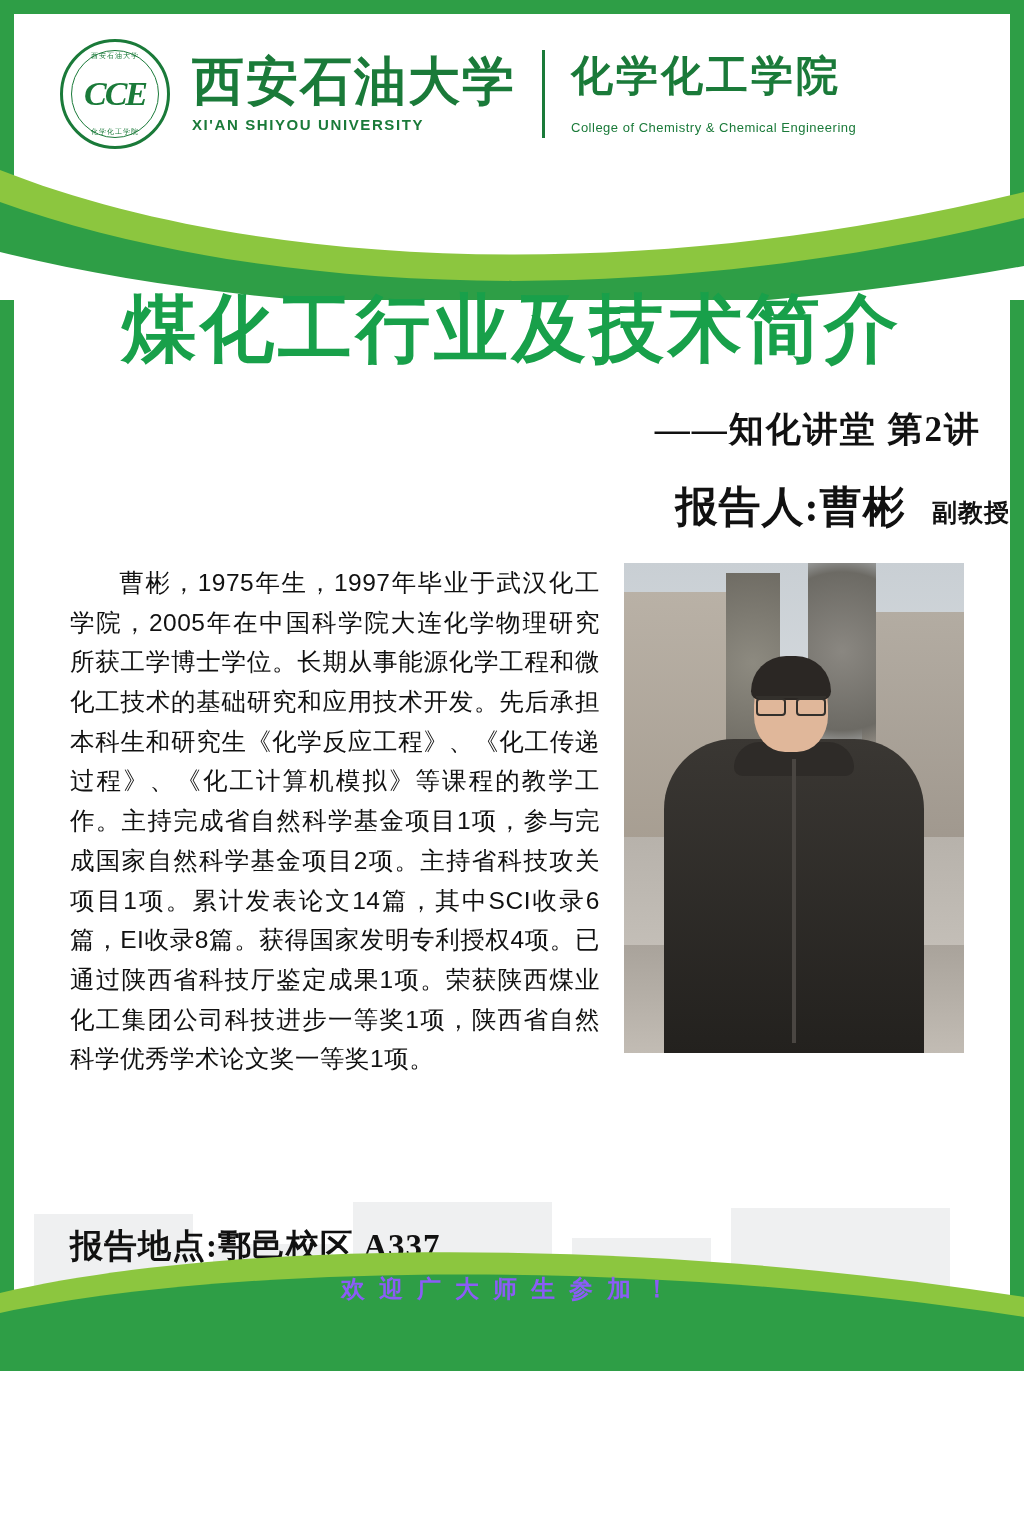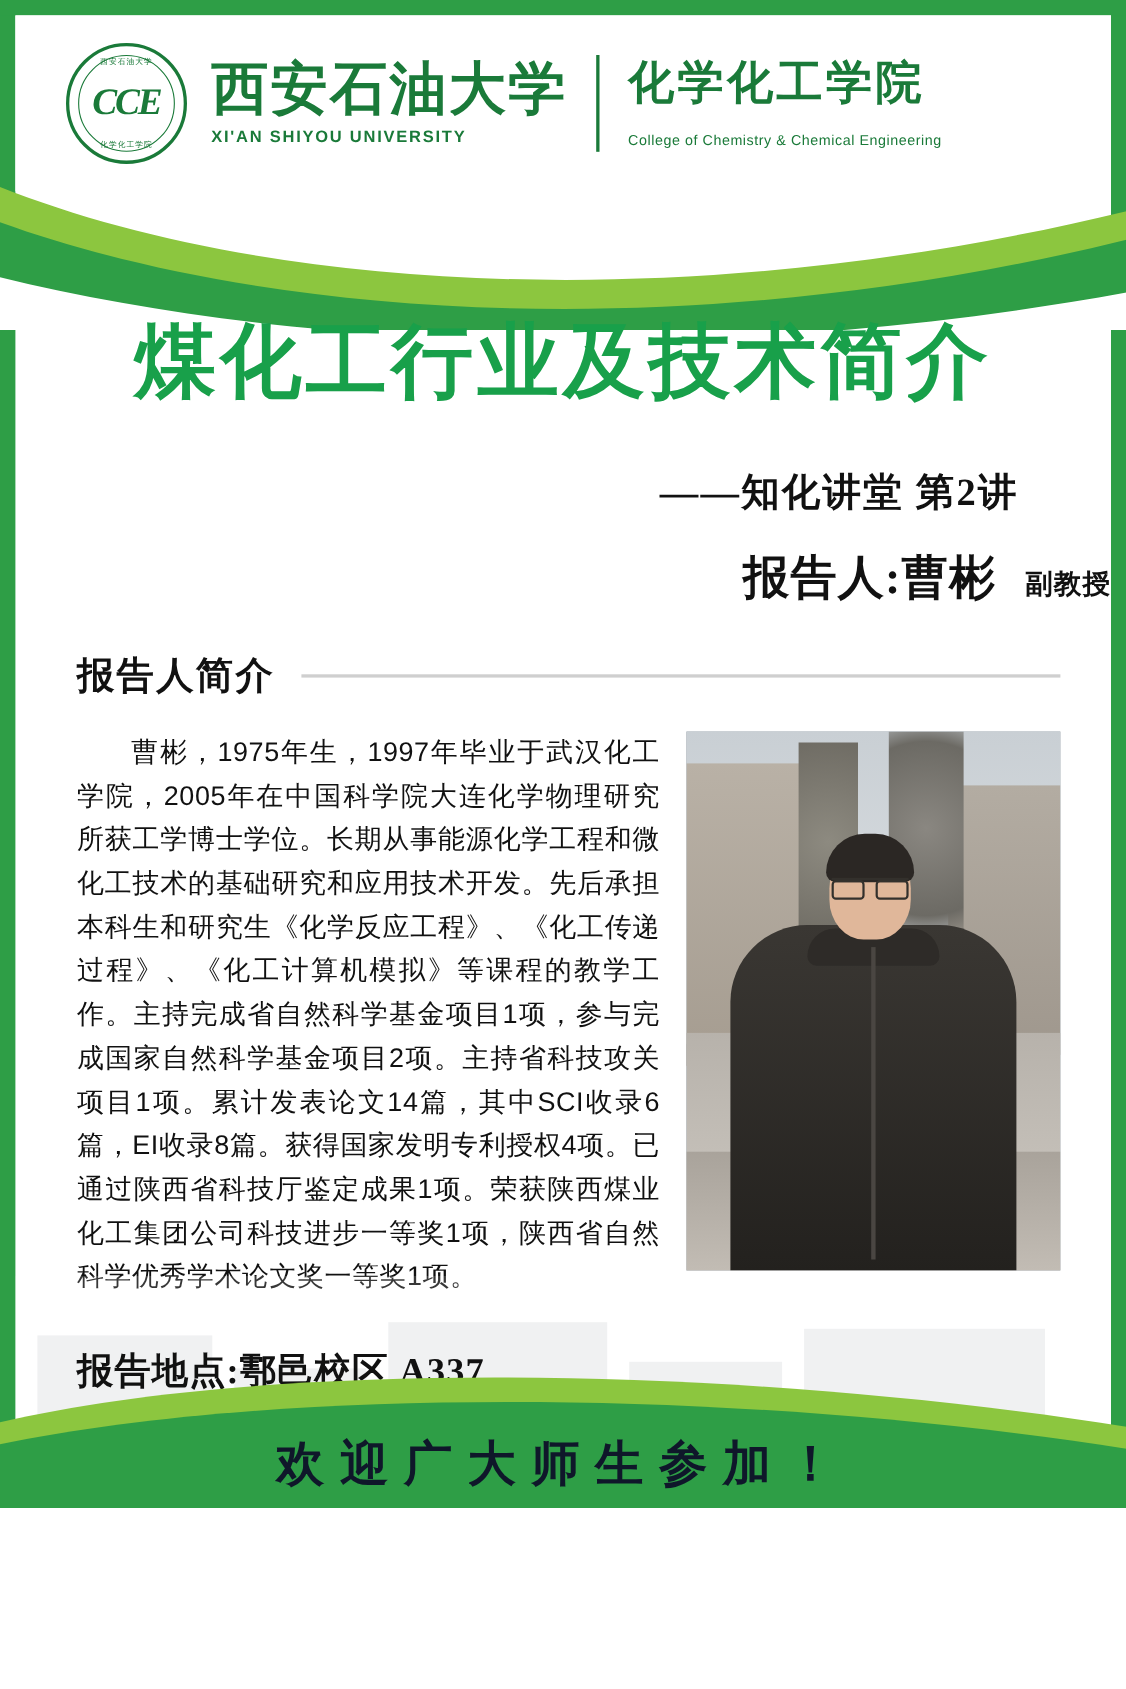--- a/index.html
+++ b/index.html
@@ -144,23 +144,23 @@
   .title-main {
     margin-top: 30px;
     text-align: center;
     font-family: Liberation Mono, monospace;
     font-weight: bold;
     font-size: 74px;
     color: #18a04a;
     letter-spacing: 4px;
   }
   .title-sub {
-    margin-top: 44px;
+    margin-top: 26px;
     text-align: right;
-    padding-right: 84px;
+    padding-right: 29px;
     font-family: "Liberation Serif", "DejaVu Serif", serif;
     font-weight: bold;
     font-size: 35px;
     color: #111111;
     letter-spacing: 2px;
   }
   .speaker-line {
     margin-top: 26px;
     text-align: right;
     padding-left: 14px;
@@ -346,26 +346,26 @@
   .footer {
     position: absolute;
     left: 0;
     bottom: 0;
     width: 1024px;
     height: 120px;
   }
   .footer-text {
     position: absolute;
     left: 0; right: 0;
-    top: 50px;
+    top: 22px;
     text-align: center;
     font-family: "Liberation Serif", "DejaVu Serif", serif;
     font-weight: bold;
-    font-size: 44px;
-    color: #0f172a;
+    font-size: 24px;
+    color: #8b5cf6;
     letter-spacing: 14px;
     z-index: 3;
   }
 </style>
 </head>
 <body>
 
 <div class="poster">
 
   <div class="frame-left"></div>
@@ -405,24 +405,20 @@
   <div class="content">
 
     <div class="title-main">煤化工行业及技术简介</div>
     <div class="title-sub">——知化讲堂 第2讲</div>
 
     <div class="speaker-line">
       <span class="speaker-name">报告人:曹彬</span>
       <span class="speaker-title">副教授</span>
     </div>
 
-    <div class="section-head">
-      <span class="label">报告人简介</span>
-      <span class="rule"></span>
-    </div>
 
     <div class="bio-wrap">
       <div class="bio-text"><span class="indent"></span><span>曹彬，1975年生，1997年毕业于武汉化工学院，2005年在中国科学院大连化学物理研究所获工学博士学位。长期从事能源化学工程和微化工技术的基础研究和应用技术开发。先后承担本科生和研究生《化学反应工程》、《化工传递过程》、《化工计算机模拟》等课程的教学工作。主持完成省自然科学基金项目1项，参与完成国家自然科学基金项目2项。主持省科技攻关项目1项。累计发表论文14篇，其中SCI收录6篇，EI收录8篇。获得国家发明专利授权4项。已通过陕西省科技厅鉴定成果1项。荣获陕西煤业化工集团公司科技进步一等奖1项，陕西省自然科学优秀学术论文奖一等奖1项。</span></div>
 
       <div class="photo">
         <div class="ph-sky"></div>
         <div class="ph-bldg-l"></div>
         <div class="ph-bldg-r"></div>
         <div class="ph-tree1"></div>
         <div class="ph-tree2"></div>

